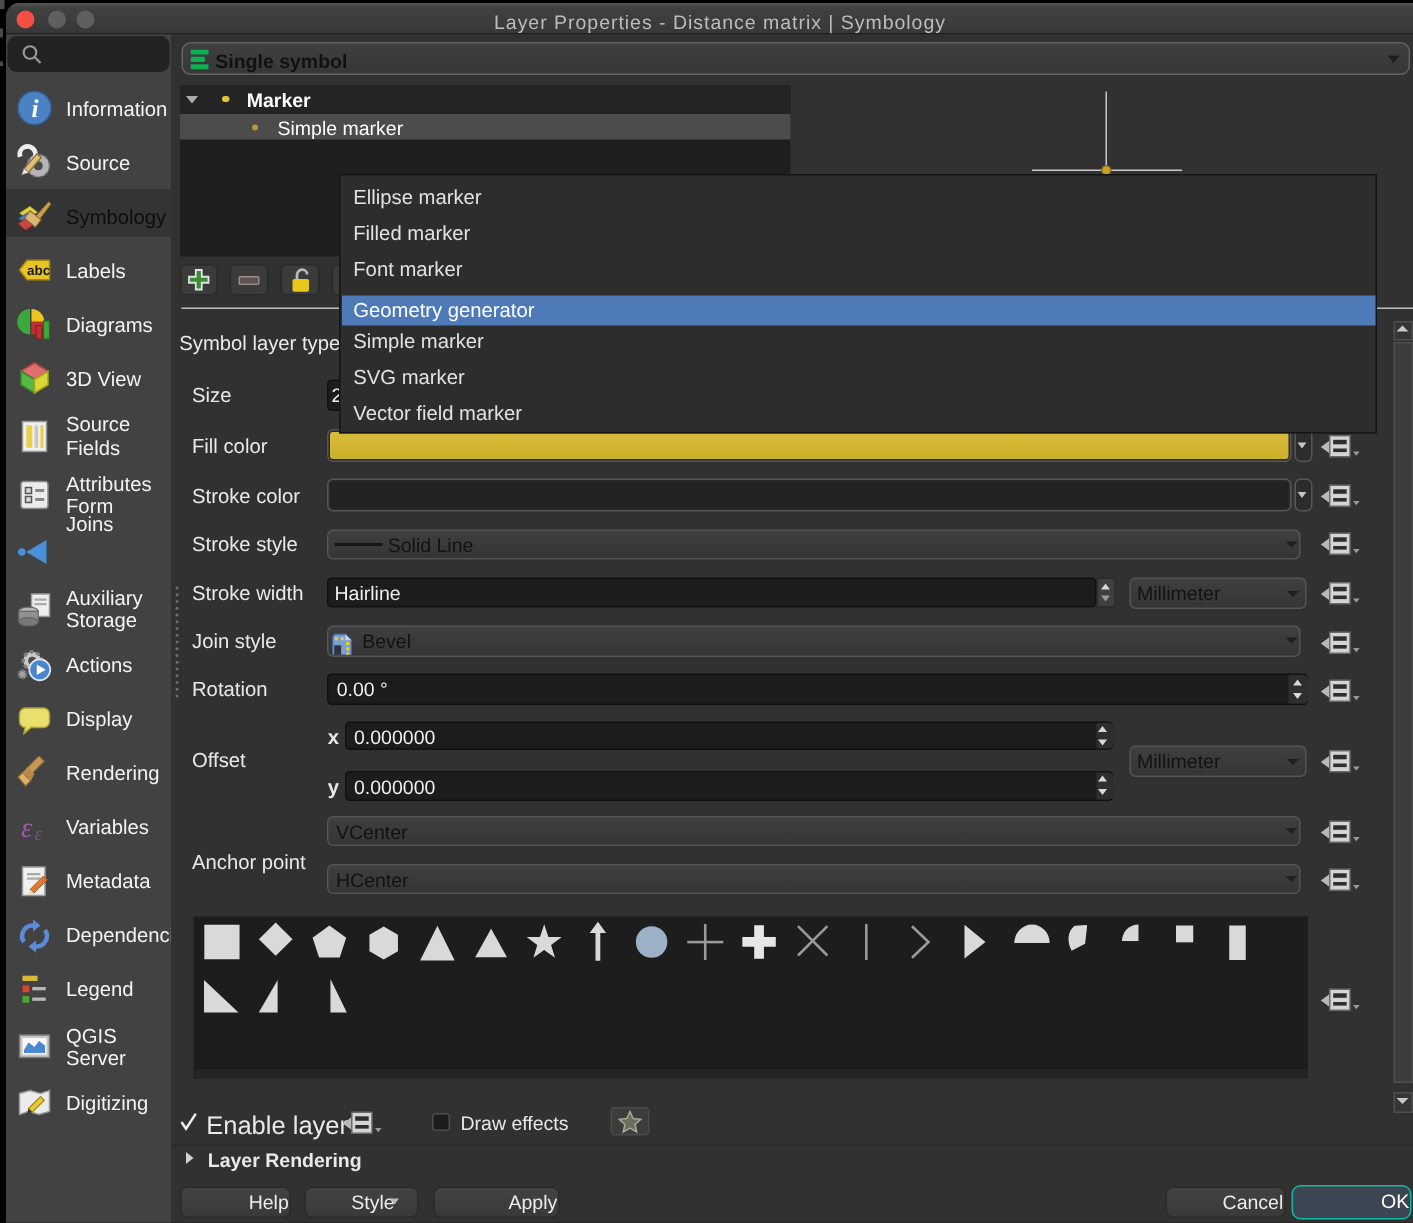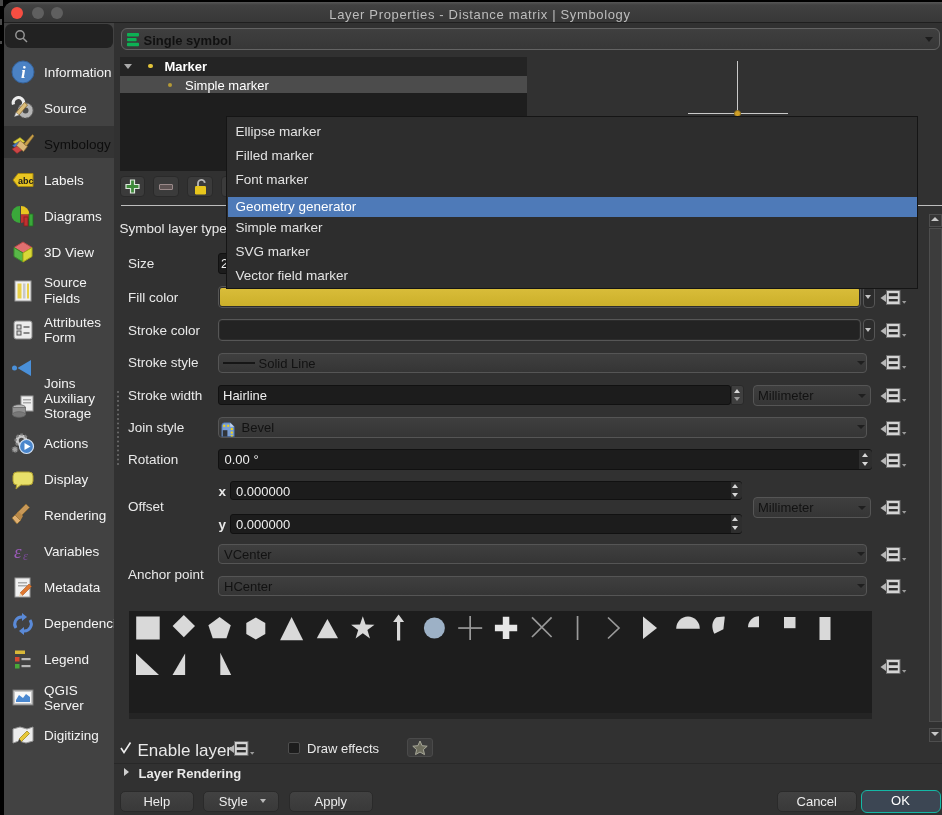--- a/index.html
+++ b/index.html
@@ -6,21 +6,21 @@
   *{box-sizing:border-box;}
   .abs{position:absolute;}
   body{font-family:"Liberation Sans",sans-serif;}
   .lbl{position:absolute;font-size:13.5px;color:#e9e9e9;white-space:nowrap;line-height:1;}
   .fld{position:absolute;background:#1c1c1c;border:1px solid #111;border-radius:3px;}
   .cmb{position:absolute;background:linear-gradient(#3f3f3f,#353535);border:1px solid #555;border-radius:4px;}
   .dna{position:absolute;width:0;height:0;border-left:4px solid transparent;border-right:4px solid transparent;border-top:4.5px solid #b9b9b9;}
   .fldtxt{position:absolute;font-size:13px;color:#f0f0f0;white-space:nowrap;line-height:1;}
   .sbi{position:absolute;left:7px;width:24px;height:24px;}
   .sbt{position:absolute;left:40px;font-size:13.5px;color:#f3f3f3;white-space:nowrap;line-height:1;}
-  .btn{position:absolute;background:linear-gradient(#424242,#393939);border:1px solid #2a2a2a;border-radius:5px;color:#ececec;font-size:13px;text-align:center;line-height:19px;height:21px;}
+  .btn{position:absolute;background:linear-gradient(#424242,#393939);border:1px solid #2a2a2a;border-radius:5px;color:#ececec;font-size:13px;text-align:right;line-height:19px;height:21px;}
   .prow{position:absolute;left:1px;width:689px;height:24px;font-size:13.5px;color:#e2e2e2;line-height:24px;padding-left:7.5px;}
 </style>
 </head>
 <body>
 
 <div class="abs" style="left:4px;top:2px;width:938px;height:813px;background:#313131;border-radius:9px 0 0 0;"></div>
 
 <div class="abs" style="left:0;top:0;width:3px;height:6px;background:#4a4a4a;"></div>
 <div class="abs" style="left:0;top:19px;width:2px;height:6px;background:#4a4a4a;"></div>
 <div class="abs" style="left:0;top:41px;width:2px;height:3px;background:#4a4a4a;"></div>
@@ -104,21 +104,21 @@
       <rect x="12.5" y="8" width="6" height="2" fill="#888"></rect>
       <rect x="12.5" y="14" width="6" height="2" fill="#888"></rect>
     </svg>
   <div class="sbt" style="top:292.75px;">Attributes</div>
   <div class="sbt" style="top:308.25px;">Form</div>
 
   <svg class="sbi" style="top:333px;" viewBox="0 0 24 24">
       <polygon points="20,4 20,20 6.5,12" fill="#4a90d9"></polygon>
       <circle cx="3.5" cy="12" r="2.5" fill="#4a90d9"></circle>
     </svg>
-  <div class="sbt" style="top:354px;">Joins</div>
+  <div class="sbt" style="top:320px;">Joins</div>
 
   <svg class="sbi" style="top:371px;" viewBox="0 0 24 24">
       <rect x="10" y="2" width="12" height="15" fill="#eee" stroke="#999" stroke-width="1"></rect>
       <rect x="12" y="5" width="8" height="1.5" fill="#aaa"></rect>
       <rect x="12" y="8" width="8" height="1.5" fill="#aaa"></rect>
       <ellipse cx="8" cy="13.5" rx="6.5" ry="2.8" fill="#b8b8b8" stroke="#666" stroke-width="0.8"></ellipse>
       <rect x="1.5" y="13.5" width="13" height="7" fill="#909090" stroke="#666" stroke-width="0.8"></rect>
       <ellipse cx="8" cy="20.5" rx="6.5" ry="2.8" fill="#787878" stroke="#666" stroke-width="0.8"></ellipse>
     </svg>
   <div class="sbt" style="top:368.75px;">Auxiliary</div>

